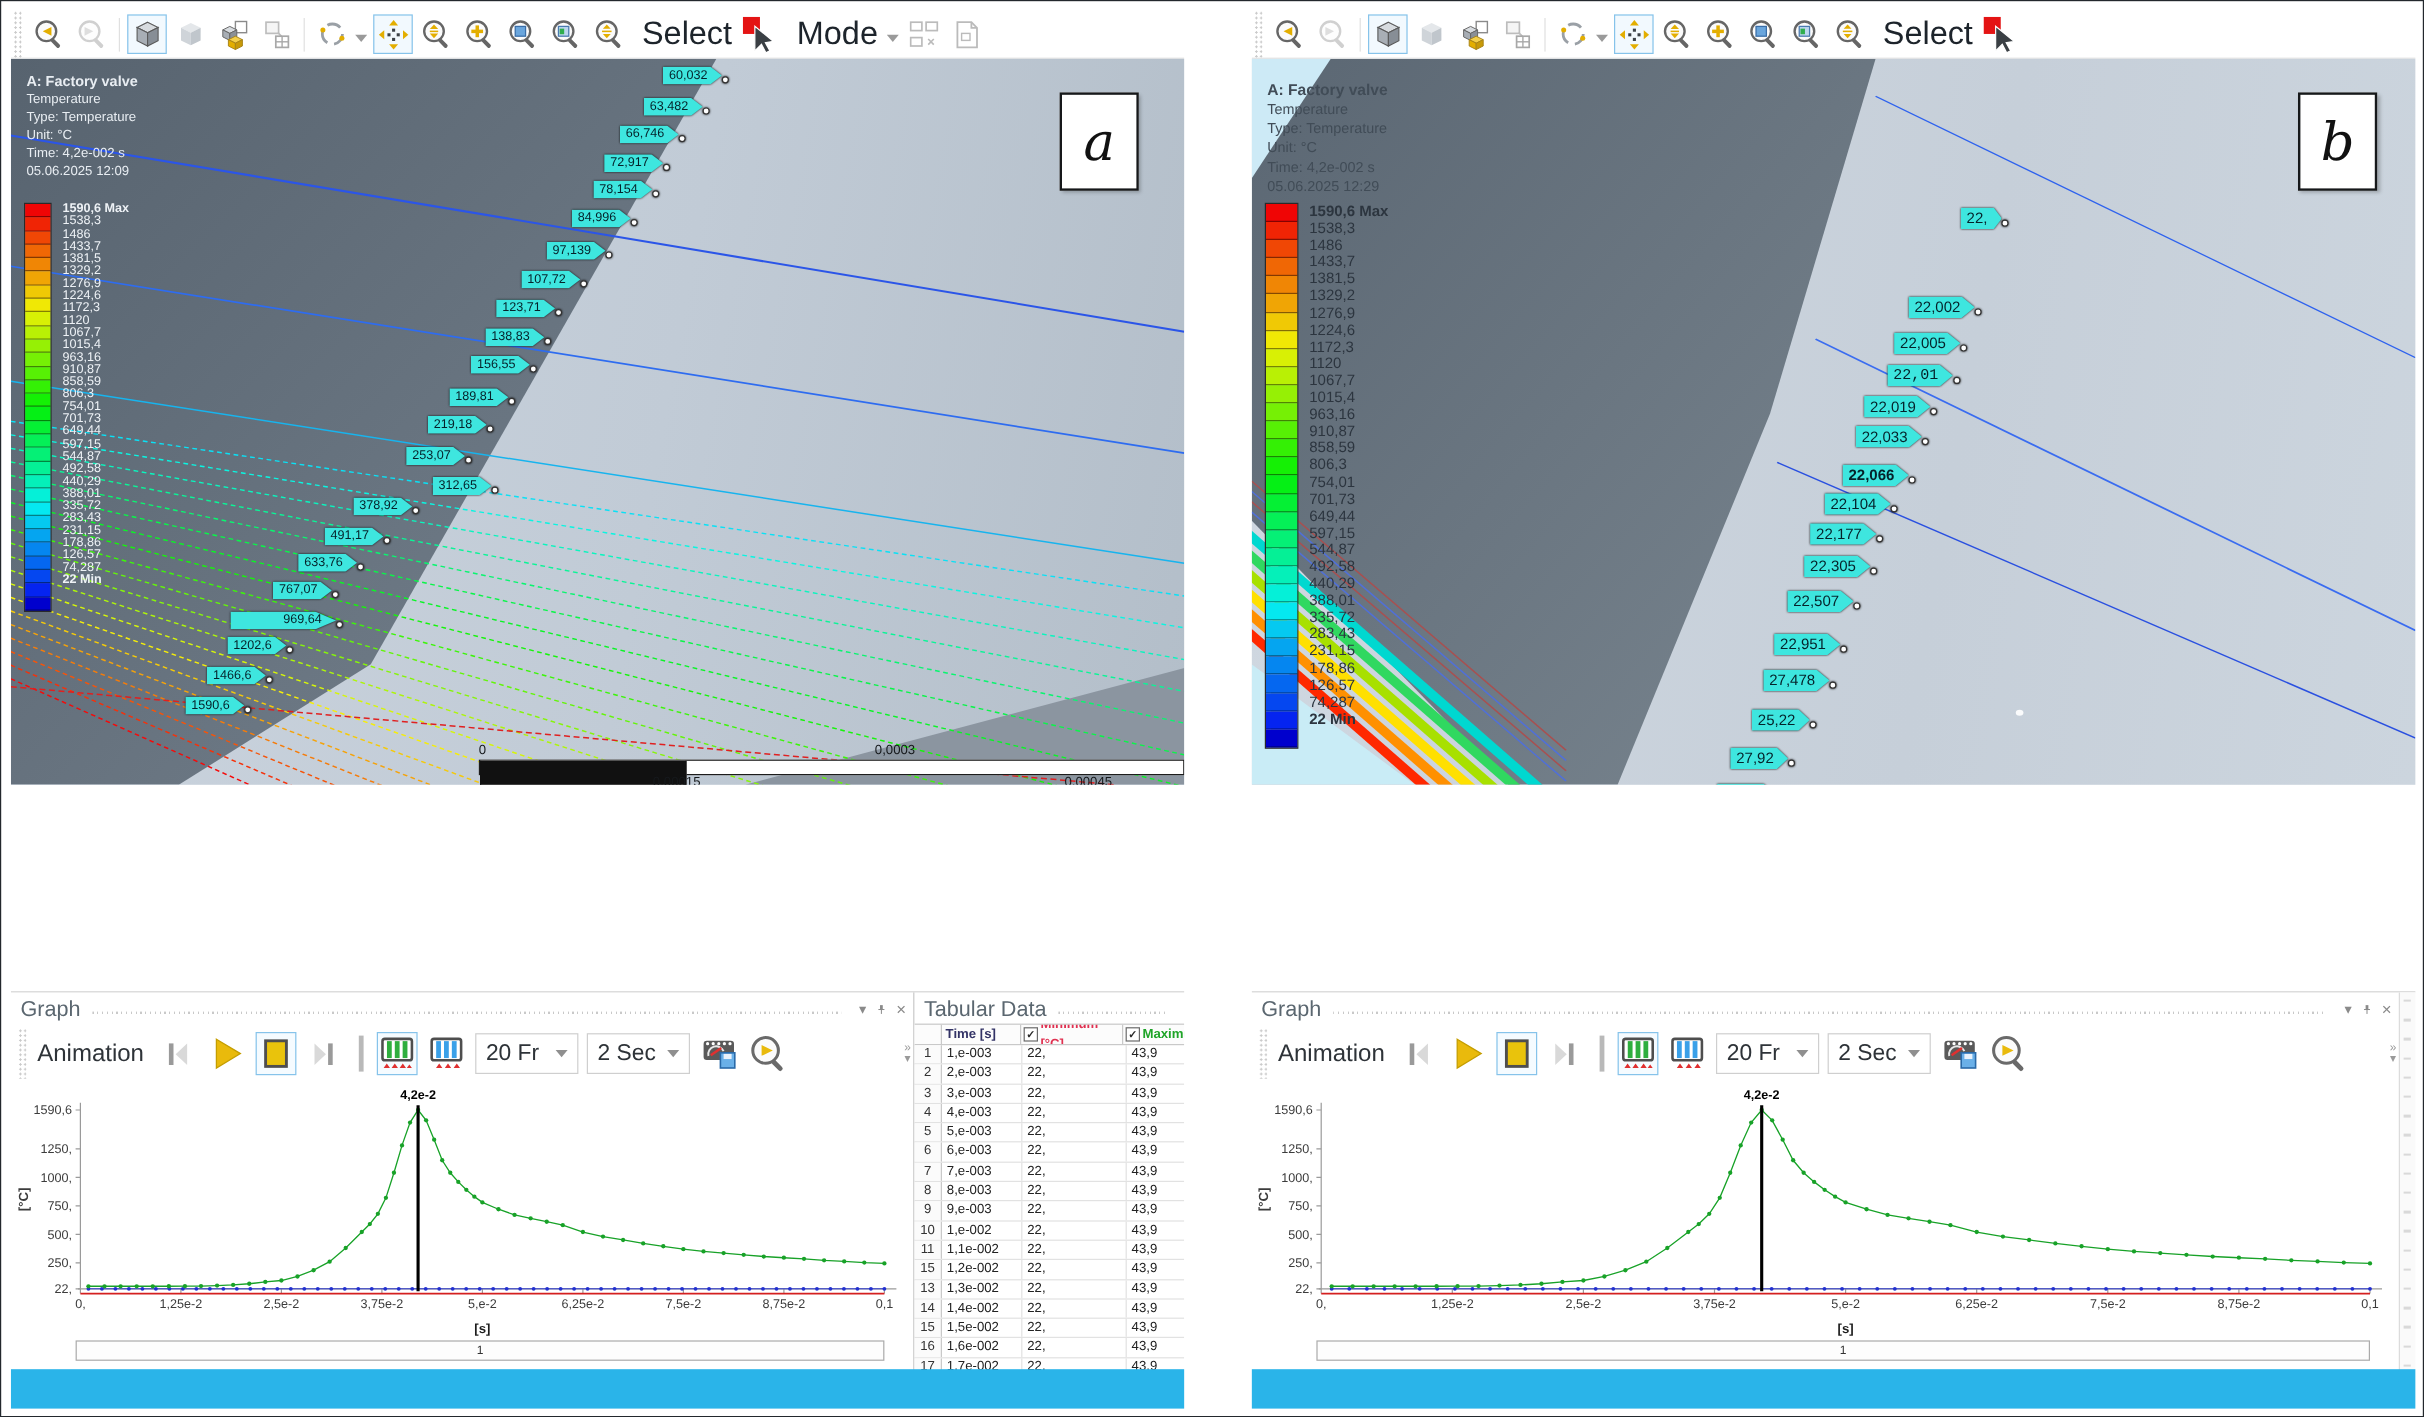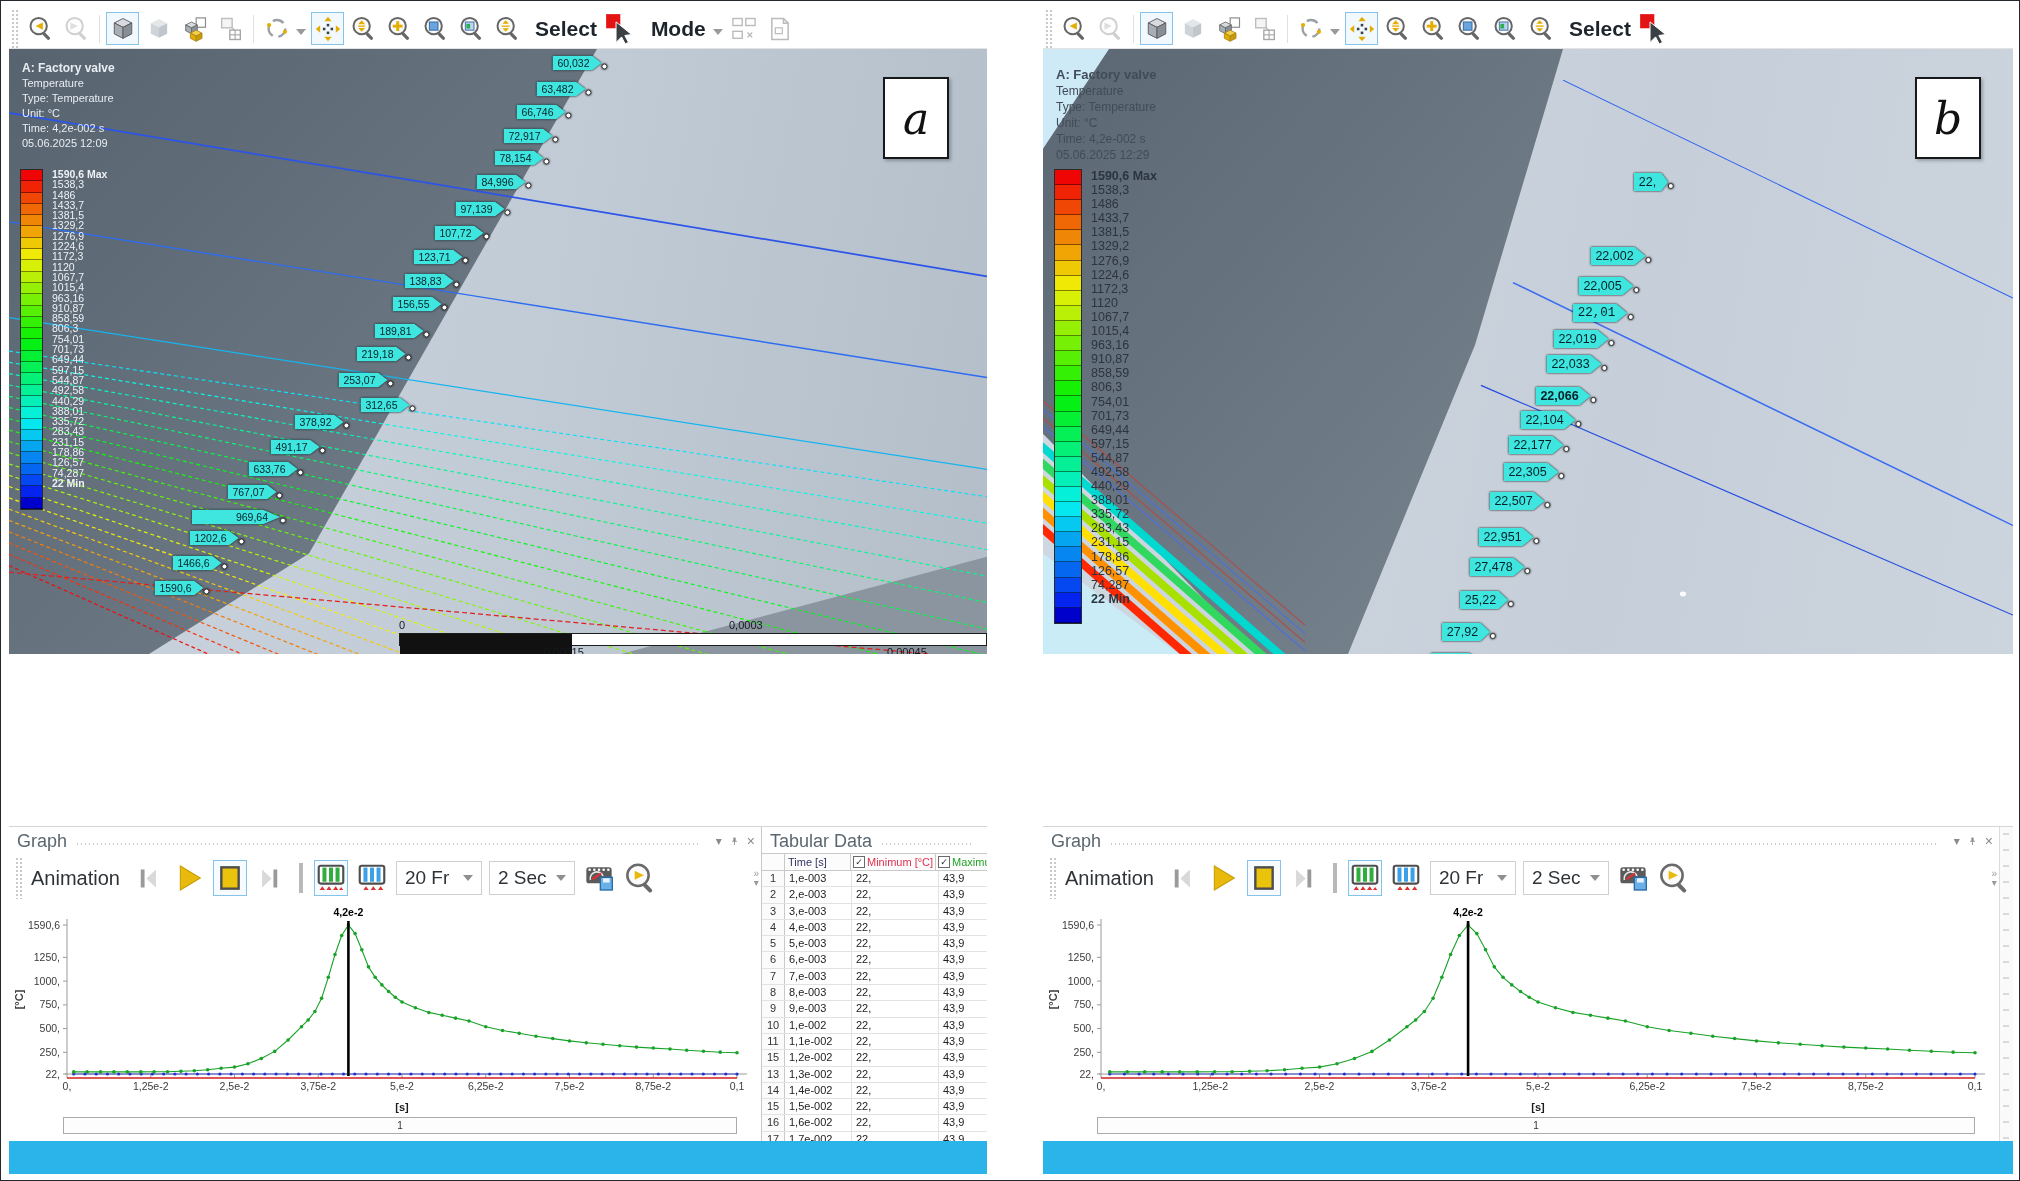--- a/index.html
+++ b/index.html
@@ -9,21 +9,21 @@
   .panel-a{left:8px;width:978px;}
   .panel-b{left:1042px;width:970px;}
   
   .toolbar{position:absolute;left:0;top:0;right:0;height:40px;background:#fff;border-bottom:1px solid #e3e3e3;display:flex;align-items:center;gap:3px;padding-left:2px;box-sizing:border-box;}
   .grip{width:7px;align-self:stretch;margin-right:3px;background-image:radial-gradient(#c9c9c9 1px,transparent 1px);background-size:4px 4px;}
   .tbtn{width:33px;height:33px;border:1px solid transparent;background:transparent;padding:1px;display:flex;align-items:center;justify-content:center;}
   .tbtn svg{width:28px;height:28px;}
   .tbtn.selected{border:1px solid #86c3ea;background:#f2f9fe;}
   .tbtn.disabled{opacity:.85;}
   .tsep{width:1px;height:28px;background:#e0e0e0;margin:0 3px;}
-  .tlabel{font-size:21px;color:#1d242b;margin:0 4px 0 8px;font-weight:bold;}
+  .tlabel{font-size:27px;color:#1d242b;margin:0 4px 0 8px;}
   .cursor-wrap{width:34px;height:34px;position:relative;margin-right:2px;}
   .cursor-wrap svg{width:34px;height:34px;}
   .tcaret{width:0;height:0;border-left:5px solid transparent;border-right:5px solid transparent;border-top:6px solid #9a9a9a;margin:6px 2px 0 0;}
   
   .viewport{position:absolute;left:0;top:40px;right:0;height:605px;overflow:hidden;}
   .panel-a .viewport{background:linear-gradient(100deg,#ccd5df 0%,#c1cbd6 55%,#b3bec9 100%);}
   .panel-b .viewport{background:linear-gradient(100deg,#d0d8e1 0%,#c6cfd9 60%,#ccd5de 100%);}
   .scene{position:absolute;left:0;top:0;width:100%;height:100%;}
   .info{position:absolute;left:13px;top:12px;font-size:11px;line-height:15px;}
   .panel-a .info{color:#e8edf2;}
@@ -78,21 +78,21 @@
   .slider-row{position:absolute;left:54px;right:24px;bottom:8px;height:15px;border:1px solid #ababab;background:#fdfdfd;display:flex;align-items:center;justify-content:center;font-size:10px;color:#333;}
   
   .tabular{display:none;position:absolute;right:0;top:0;bottom:0;width:225px;border-left:1px solid #c9c9c9;overflow:hidden;}
   .panel-a .tabular{display:block;}
   .ttable{font-size:11px;color:#222;}
   .trow{display:flex;height:15.3px;line-height:15.3px;border-bottom:1px solid #e2e2e2;}
   .trow .c0{width:22px;text-align:center;border-right:1px solid #c9c9c9;background:#fbfbfb;color:#333;}
   .trow .c1{width:62px;padding-left:4px;border-right:1px solid #e2e2e2;}
   .trow .c2{width:82px;padding-left:4px;border-right:1px solid #e2e2e2;}
   .trow .c3{flex:1;padding-left:4px;}
-  .thead{display:flex;height:16px;line-height:16px;border-top:1px solid #c9c9c9;border-bottom:1px solid #c9c9c9;font-weight:normal;background:#fcfcfc;}
+  .thead{display:flex;height:16px;line-height:16px;border-top:1px solid #c9c9c9;border-bottom:1px solid #c9c9c9;font-weight:bold;background:#fcfcfc;}
   .thead .c0{width:22px;border-right:1px solid #c9c9c9;}
   .thead .c1{width:62px;padding-left:3px;color:#333366;border-right:1px solid #c9c9c9;display:flex;align-items:center;}
   .thead .c2{width:82px;padding-left:2px;color:#e03050;border-right:1px solid #c9c9c9;display:flex;align-items:center;gap:2px;overflow:hidden;}
   .thead .c3{flex:1;padding-left:2px;color:#1fa428;display:flex;align-items:center;gap:2px;overflow:hidden;white-space:nowrap;}
   .cb{display:inline-block;width:10px;height:10px;border:1px solid #6a6a6a;background:#fff;font-size:9px;line-height:10px;text-align:center;color:#2a2a2a;flex:none;}
   
   .cyanbar{position:absolute;left:0;right:0;top:1132px;height:33px;}
   .edge-strip{display:none;}
   .panel-b .edge-strip{display:block;position:absolute;right:0;top:0;bottom:0;width:13px;border-left:1px solid #dcdcdc;background:#fafafa;background-image:repeating-linear-gradient(180deg,#d9d9d9 0 2px,transparent 2px 16px);background-size:6px 100%;background-position:3px 6px;background-repeat:repeat-y;}
   #symbols{position:absolute;width:0;height:0;overflow:hidden;}

